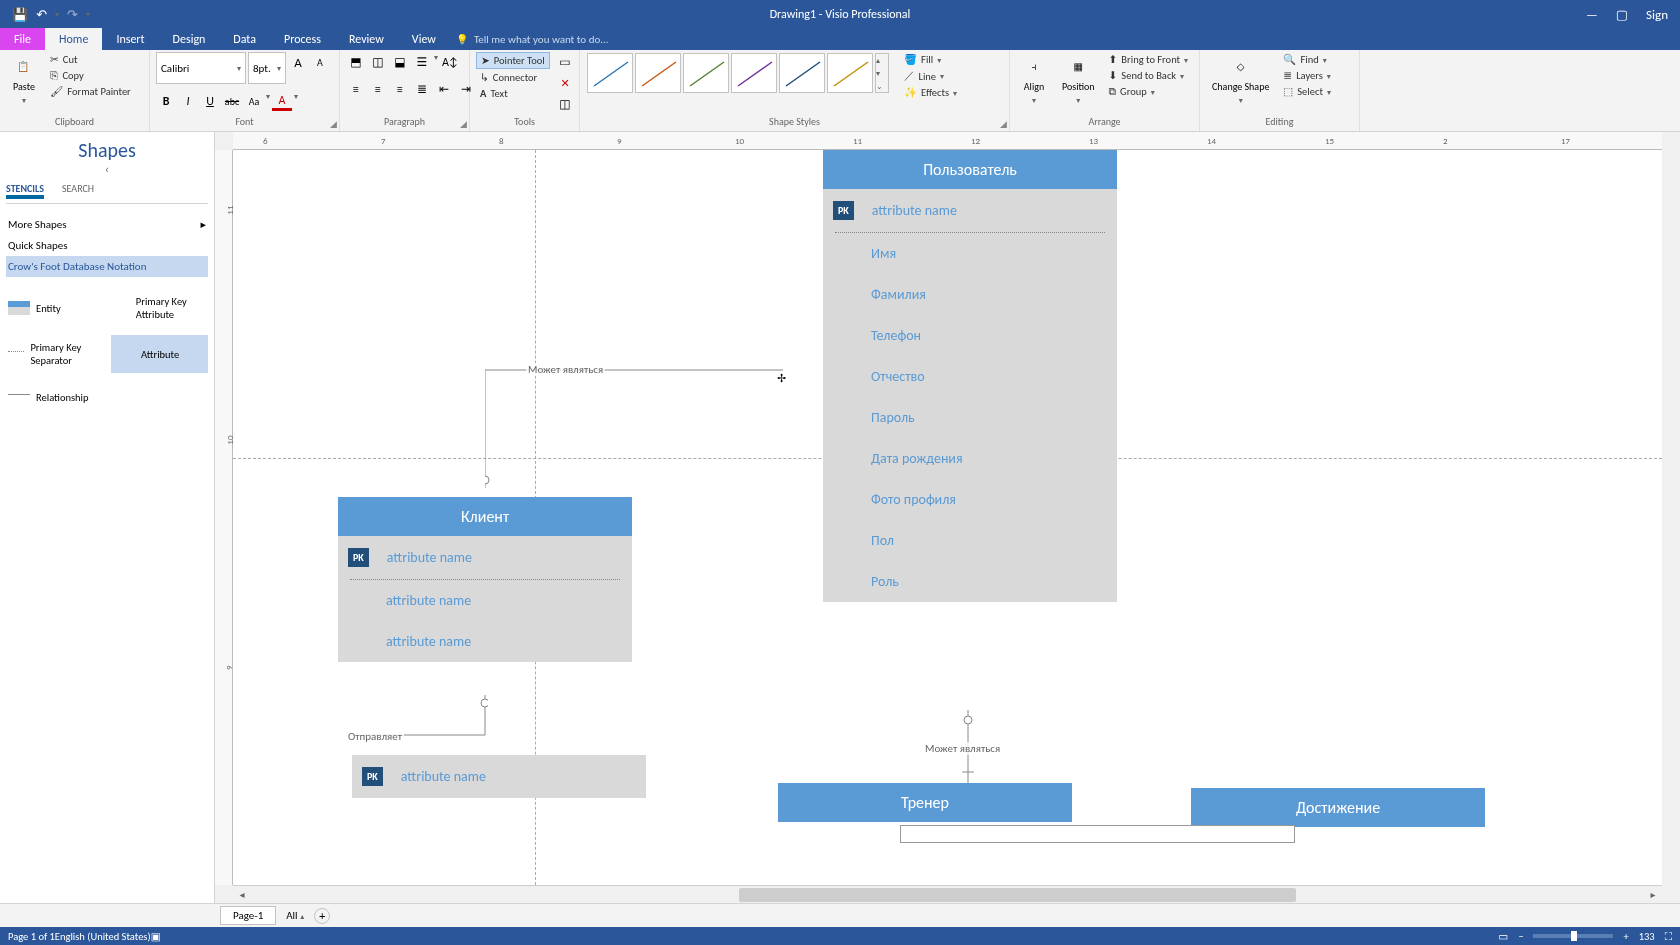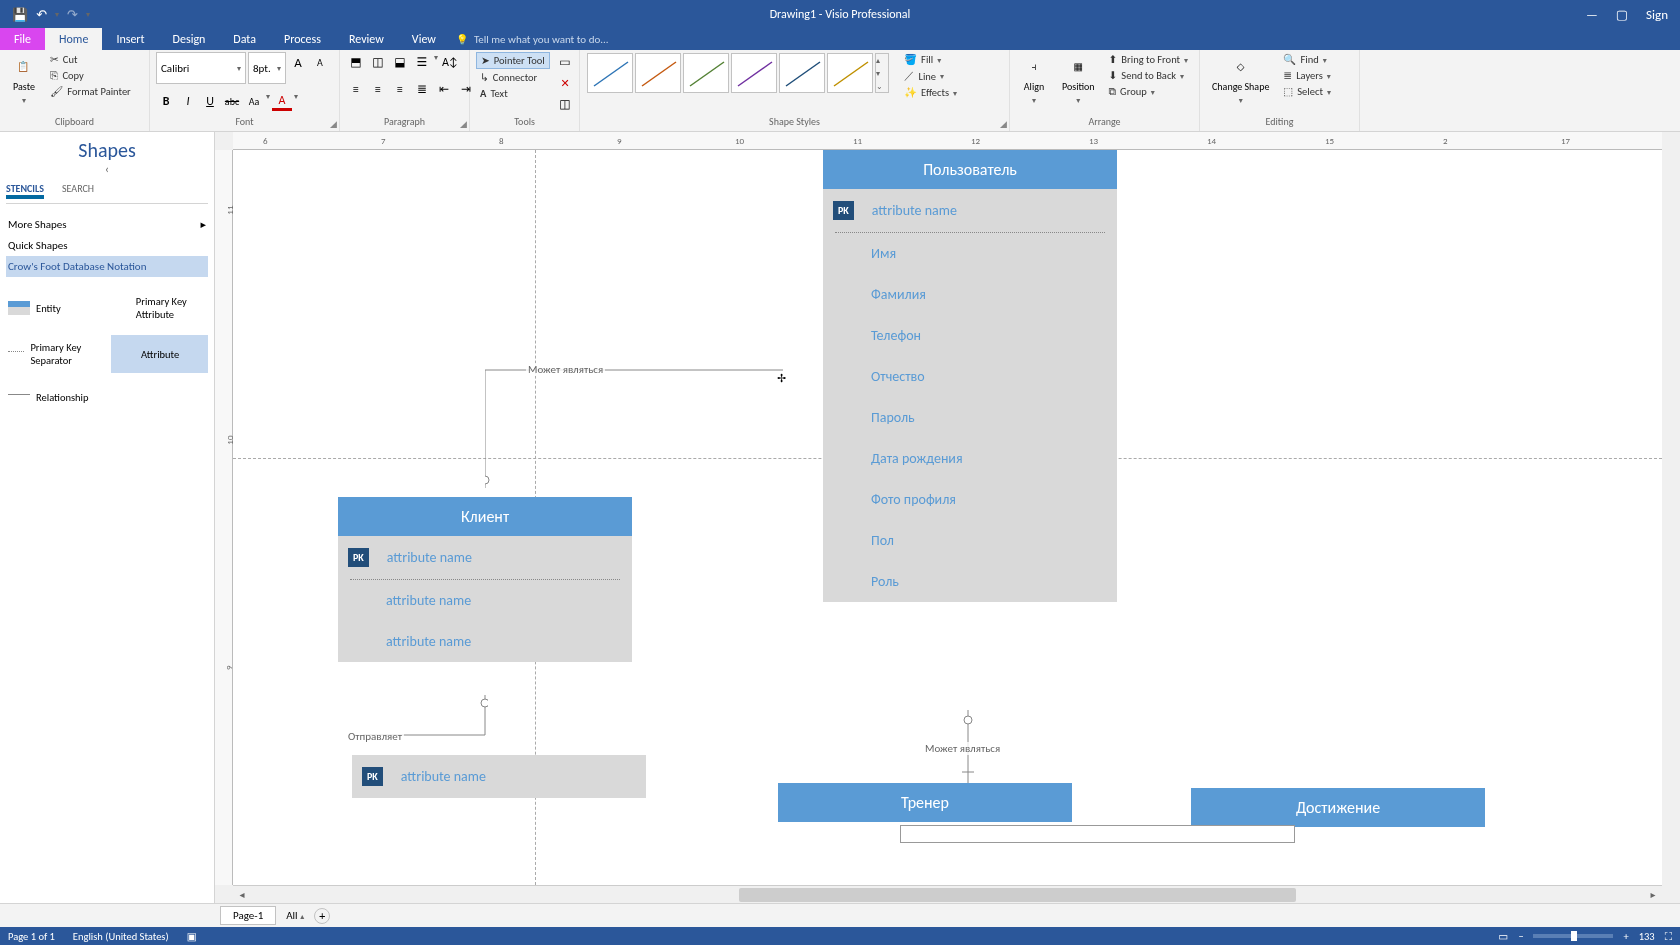--- a/index.html
+++ b/index.html
@@ -78,21 +78,21 @@
 .connector { position: absolute; }
 .guide-h { position: absolute; left: 0; right: 0; border-top: 1px dashed #aaa; }
 .guide-v { position: absolute; top: 0; bottom: 0; border-left: 1px dashed #aaa; }
 
 
 .page-tabs { height: 24px; background: #f3f3f3; border-top: 1px solid #d4d4d4; display: flex; align-items: center; padding-left: 220px; font-size: 11px; gap: 10px; }
 .page-tab { background: #fff; border: 1px solid #c2c2c2; padding: 2px 12px; cursor: pointer; }
 .newpage { width: 16px; height: 16px; border: 1px solid #c2c2c2; border-radius: 50%; display: flex; align-items: center; justify-content: center; font-size: 12px; cursor: pointer; }
 
 
-.status-bar { height: 18px; background: #2b579a; color: #fff; font-size: 10.5px; display: flex; align-items: center; padding: 0 8px; gap: 18px; }
+.status-bar { height: 18px; background: #2b579a; color: #fff; font-size: 10.5px; display: flex; align-items: center; padding: 0 8px; }
 .status-right { margin-left: auto; display: flex; align-items: center; gap: 10px; }
 .zoom-track { width: 80px; height: 4px; background: #5a7fb5; position: relative; }
 .zoom-thumb { position: absolute; width: 6px; height: 10px; background: #fff; top: -3px; left: 38px; }
 
 .text-input-overlay { position: absolute; background: #fff; border: 1px solid #999; height: 18px; }
 </style>
 </head>
 <body>
 
 <div class="title-bar">

